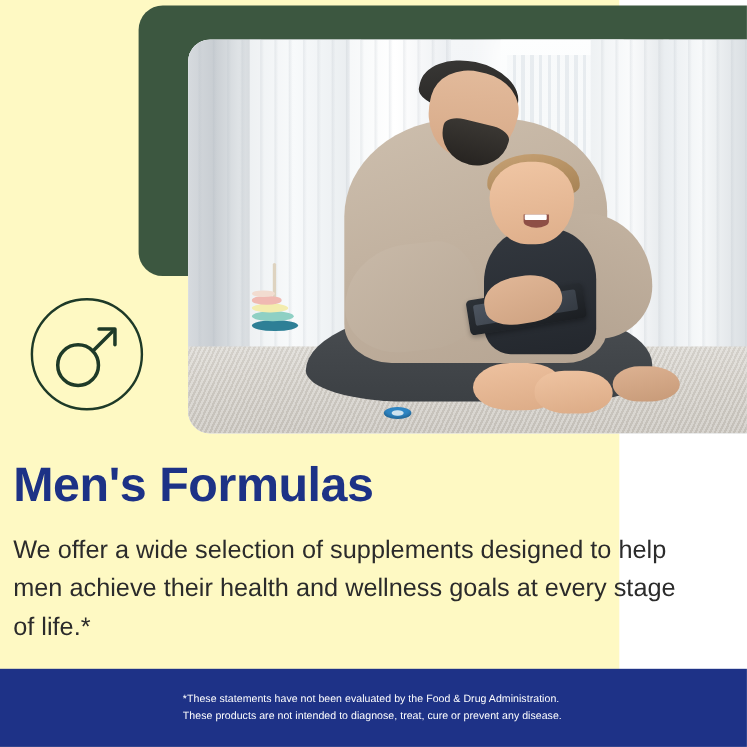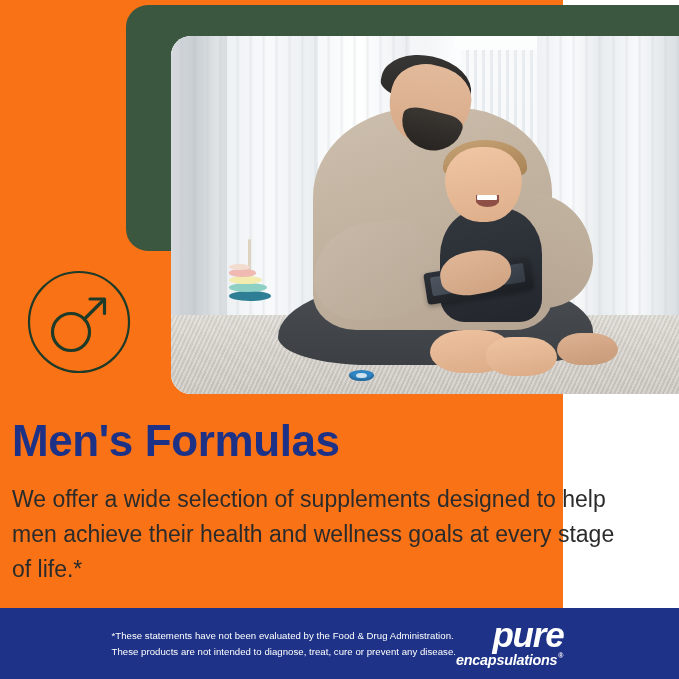--- a/index.html
+++ b/index.html
@@ -10,21 +10,21 @@
     height: 679px;
     overflow: hidden;
     background: #ffffff;
     font-family: "Liberation Sans", sans-serif;
   }
 
   #page {
     position: relative;
     width: 563px;
     height: 679px;
-    background: #f97316;
+    background: #fef9c3;
   }
 
   
   .hero {
     position: absolute;
     left: 0; top: 0;
     width: 679px;
     height: 400px;
   }
 
@@ -371,22 +371,15 @@
   <div class="text-block">
     <h1 class="page-title">Men's Formulas</h1>
     <p class="page-subtitle">We offer a wide selection of supplements designed to help men achieve their health and wellness goals at every stage of life.*</p>
   </div>
 
   <div class="footer">
     <div class="disclaimer">
       <div>*These statements have not been evaluated by the Food &amp; Drug Administration.</div>
       <div>These products are not intended to diagnose, treat, cure or prevent any disease.</div>
     </div>
-    <div class="brand-logo">
-      <span class="brand-main">pure</span>
-      <span class="brand-sub-row">
-        <span class="brand-sub">encapsulations</span>
-        <span class="brand-reg">®</span>
-      </span>
-    </div>
   </div>
 
 </div>
 
 </body></html>

